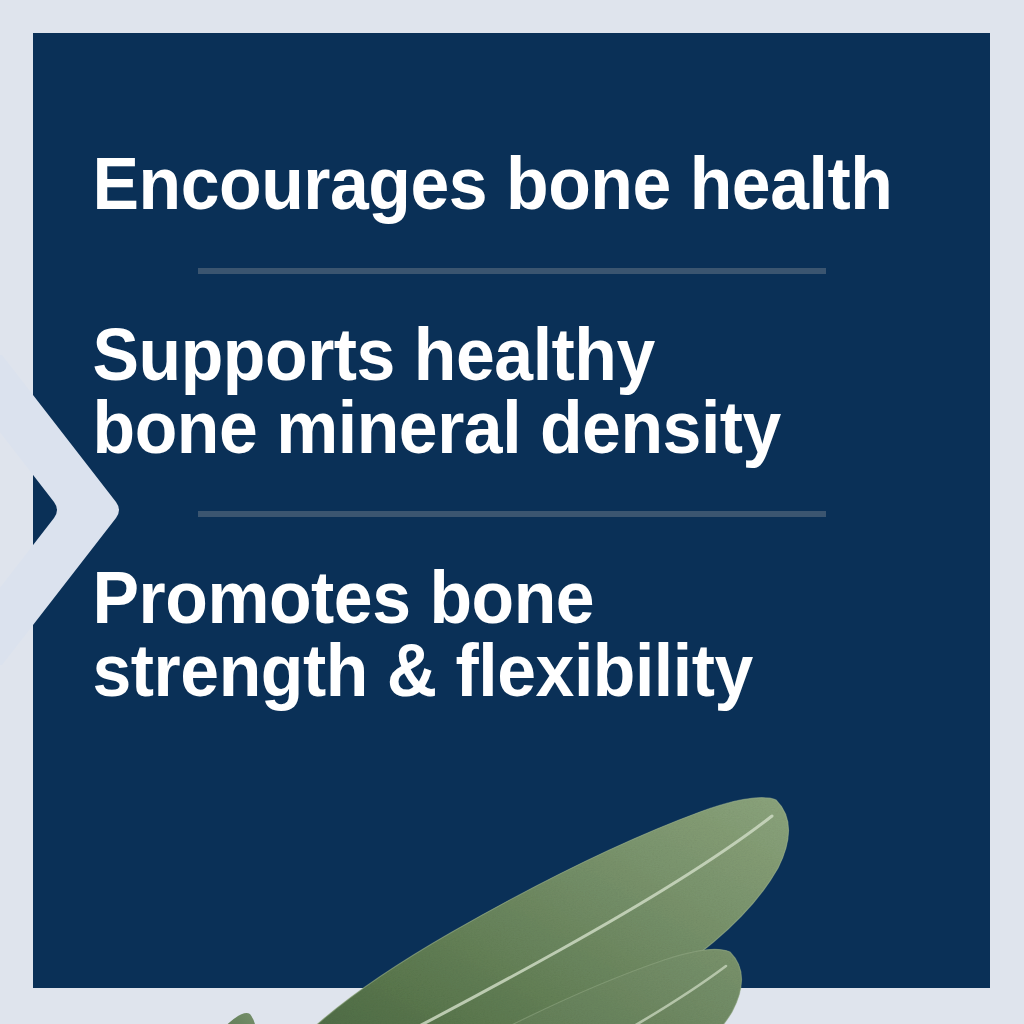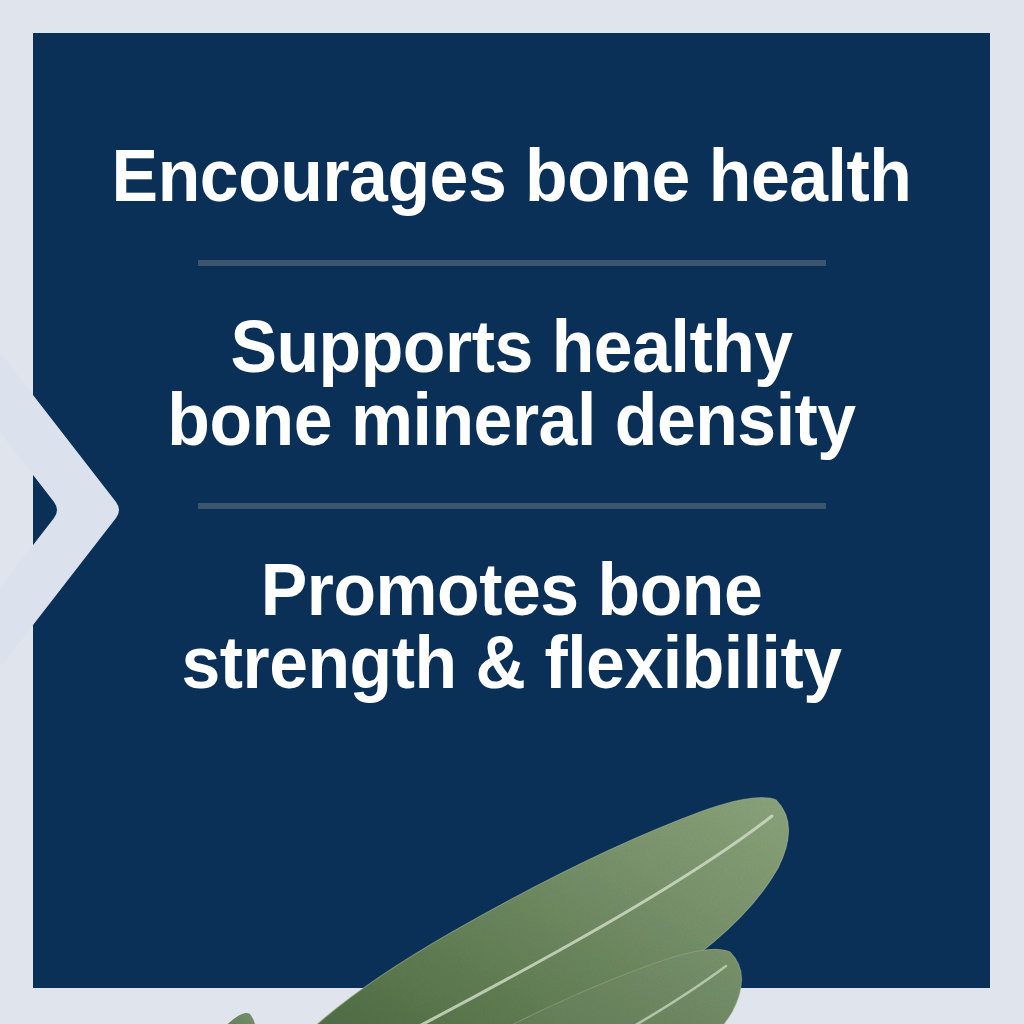--- a/index.html
+++ b/index.html
@@ -51,25 +51,24 @@
     left: 0;
     top: 0;
     width: 100%;
     height: 100%;
   }
 
   
   .copy-stack {
     position: absolute;
     left: 0;
-    top: 0;
+    top: 8px;
     width: 100%;
     padding-top: 106px;
     box-sizing: border-box;
-    text-align: center;
   }
 
   .benefit {
     color: #ffffff;
     font-family: "Liberation Sans", sans-serif;
     font-weight: bold;
     font-size: 76px;
     line-height: 0.97;
     letter-spacing: -0.5px;
     transform: scaleX(0.93);

